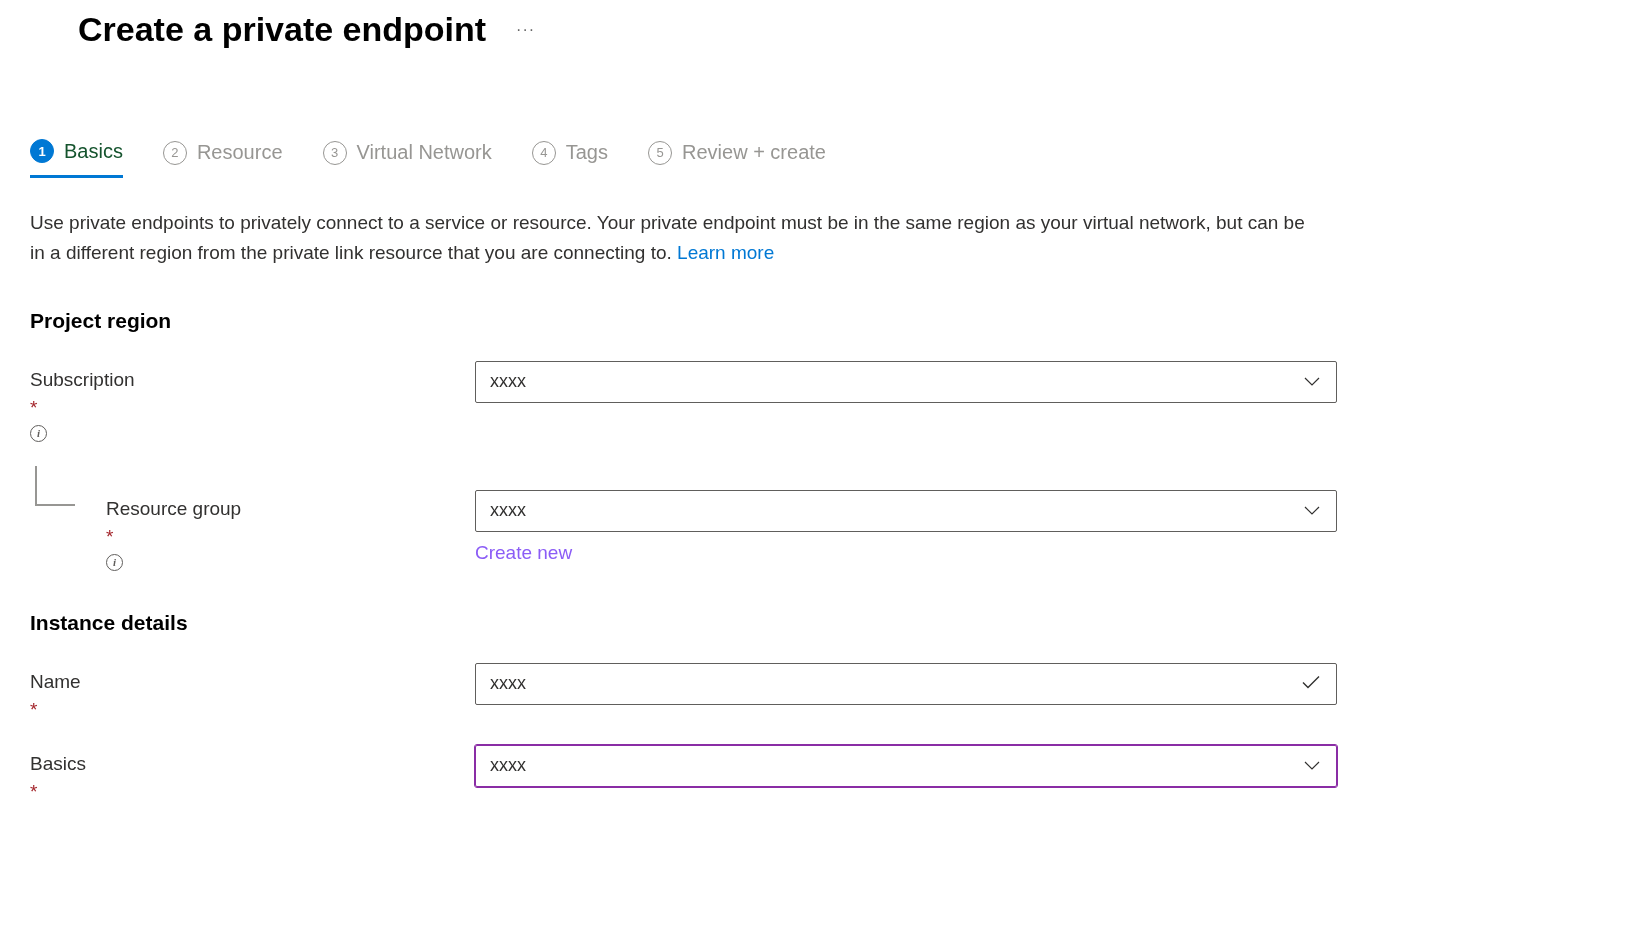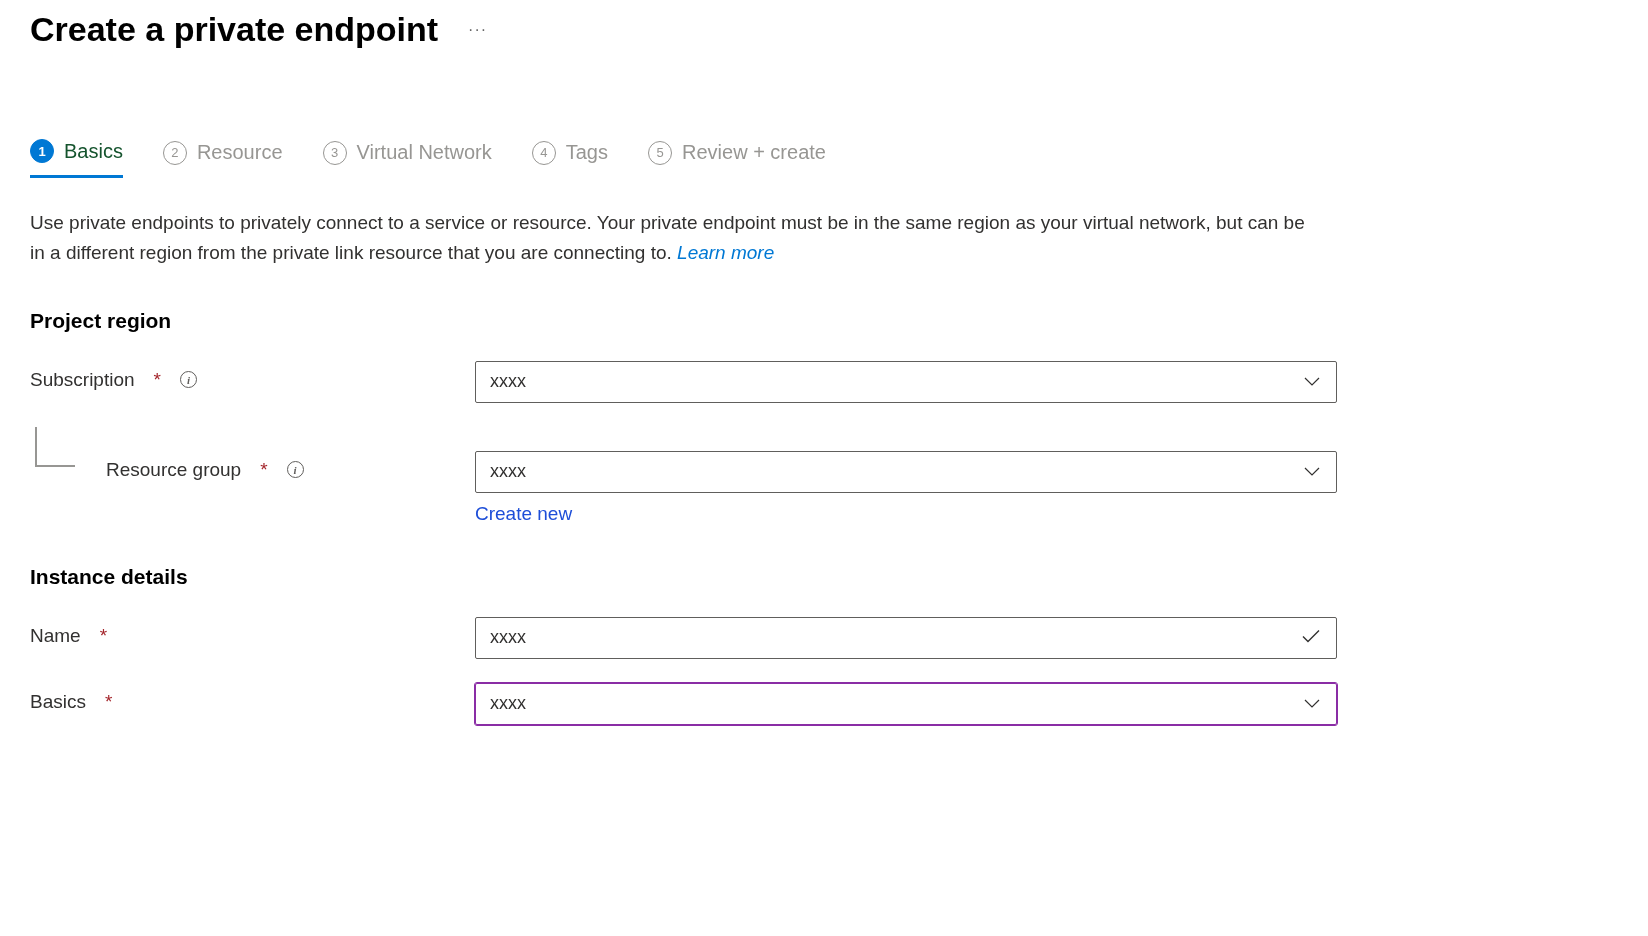--- a/index.html
+++ b/index.html
@@ -17,20 +17,21 @@
     .page-header {
       display: flex;
       align-items: center;
       gap: 30px;
       margin-bottom: 90px;
     }
     .page-title {
       font-size: 34px;
       font-weight: 600;
       color: #000000;
+      margin-left: 48px;
     }
     .more-dots {
       font-size: 16px;
       color: #666;
       letter-spacing: 1px;
       cursor: pointer;
     }
     .tabs {
       display: flex;
       gap: 40px;
@@ -78,21 +79,20 @@
       font-size: 19px;
       line-height: 1.6;
       color: #323130;
       margin-bottom: 40px;
       max-width: 1280px;
     }
     .learn-more-link {
       color: #0078d4;
       text-decoration: none;
       cursor: pointer;
-      font-style: italic;
     }
     .section-title {
       font-size: 21px;
       font-weight: 600;
       color: #000000;
       margin-bottom: 28px;
       margin-top: 40px;
     }
     .form-row {
       display: flex;
@@ -108,25 +108,26 @@
       left: 5px;
       top: -24px;
       width: 40px;
       height: 40px;
       border-left: 2px solid #979693;
       border-bottom: 2px solid #979693;
     }
     .label-col {
       width: 445px;
       display: flex;
-      align-items: center;
-      gap: 19px;
+      align-items: flex-start;
+      gap: 6px;
       font-size: 19px;
       color: #323130;
       padding-top: 8px;
+      flex-direction: column;
     }
     .label-col.nested-label {
       padding-left: 76px;
     }
     .required {
       color: #a4262c;
       font-weight: 400;
     }
     .info-icon {
       width: 17px;
@@ -185,21 +186,21 @@
       transform: translateY(-50%);
     }
     .checkmark svg {
       width: 18px;
       height: 14px;
     }
     .create-new-link {
       display: inline-block;
       margin-top: 10px;
       font-size: 19px;
-      color: #1d4ed8;
+      color: #8b5cf6;
       text-decoration: none;
       cursor: pointer;
     }
     .input-text {
       width: 100%;
       height: 42px;
       border: 1px solid #605e5c;
       border-radius: 2px;
       position: relative;
       display: flex;

